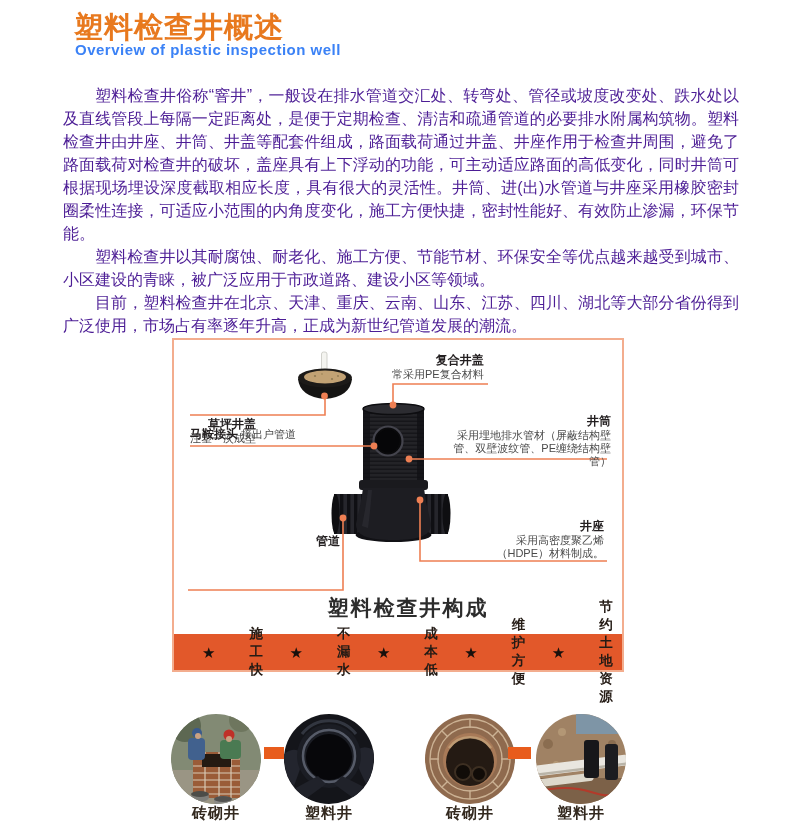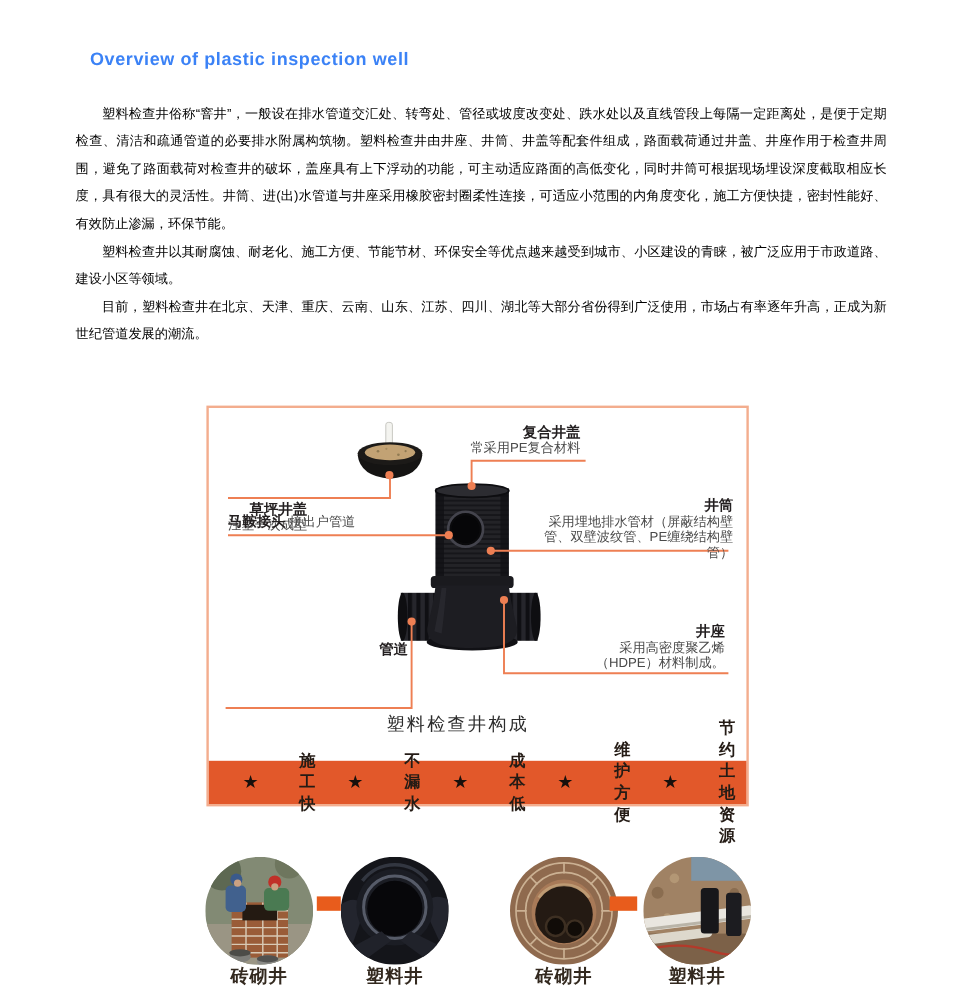--- a/index.html
+++ b/index.html
@@ -4,48 +4,49 @@
 <style>
   html,body{margin:0;padding:0;}
   body{background:#ffffff;font-family:"Liberation Sans","DejaVu Sans",sans-serif;}
   .page{position:relative;width:800px;height:837px;background:#ffffff;overflow:hidden;}
 
   
   .title{position:absolute;left:74px;top:8px;font-size:29px;font-weight:bold;color:#e8791e;letter-spacing:1px;}
   .subtitle{position:absolute;left:75px;top:41px;font-size:15px;font-weight:bold;color:#3b82f6;letter-spacing:.5px;text-align:right;}
 
   
-  .paras{position:absolute;left:63px;top:84px;width:676px;font-size:11px;line-height:23px;color:#000000;text-align:justify;}
+  .paras{position:absolute;left:63px;top:84px;width:676px;font-size:16px;line-height:23px;color:#4c1d95;text-align:justify;}
   .paras p{margin:0;text-indent:2em;}
 
   
   .diagram{position:absolute;left:172px;top:338px;width:452px;height:334px;}
   .diagram-border{position:absolute;inset:0;border:2px solid #f3ad8e;}
   .diagram svg.scene{position:absolute;left:0;top:0;}
   .callout{position:absolute;color:#4a4a4a;font-size:11px;line-height:13px;text-align:right;}
   .callout .co-title{font-weight:bold;color:#231f20;font-size:12px;line-height:15px;}
-  .caption{position:absolute;left:150px;top:256px;width:172px;text-align:left;font-size:15px;font-weight:normal;color:#2c2c2c;letter-spacing:2px;}
+  .caption{position:absolute;left:150px;top:256px;width:172px;text-align:center;font-size:21px;font-weight:bold;color:#2c2c2c;letter-spacing:2px;}
 
   .banner{position:absolute;left:2px;right:2px;bottom:2px;height:36px;background:#e2582a;display:flex;align-items:center;padding-left:28px;gap:26px;}
   .feature{display:flex;align-items:center;gap:6px;}
   .feature .star{color:#18100c;font-size:15px;line-height:15px;}
   .feature .flabel{font-size:13.5px;font-weight:bold;color:#241b15;letter-spacing:.5px;margin-left:28px;}
 
   
   .cmp-title{position:absolute;left:171px;top:681px;font-size:22px;font-weight:bold;color:#19140f;letter-spacing:1px;}
   .photo{position:absolute;width:90px;height:90px;border-radius:50%;overflow:hidden;}
   .photo svg{display:block;}
   .dash{position:absolute;background:#e85c1c;}
   .cmp-label{position:absolute;width:90px;text-align:center;font-size:15px;font-weight:bold;color:#33291f;letter-spacing:1px;}
 </style>
 </head>
 <body>
 
 <div class="page">
 
+  <div class="title">塑料检查井概述</div>
   <div class="subtitle">Overview of plastic inspection well</div>
 
   <div class="paras">
     <p>塑料检查井俗称“窨井”，一般设在排水管道交汇处、转弯处、管径或坡度改变处、跌水处以及直线管段上每隔一定距离处，是便于定期检查、清洁和疏通管道的必要排水附属构筑物。塑料检查井由井座、井筒、井盖等配套件组成，路面载荷通过井盖、井座作用于检查井周围，避免了路面载荷对检查井的破坏，盖座具有上下浮动的功能，可主动适应路面的高低变化，同时井筒可根据现场埋设深度截取相应长度，具有很大的灵活性。井筒、进(出)水管道与井座采用橡胶密封圈柔性连接，可适应小范围的内角度变化，施工方便快捷，密封性能好、有效防止渗漏，环保节能。</p>
     <p>塑料检查井以其耐腐蚀、耐老化、施工方便、节能节材、环保安全等优点越来越受到城市、小区建设的青睐，被广泛应用于市政道路、建设小区等领域。</p>
     <p>目前，塑料检查井在北京、天津、重庆、云南、山东、江苏、四川、湖北等大部分省份得到广泛使用，市场占有率逐年升高，正成为新世纪管道发展的潮流。</p>
   </div>
 
   <div class="diagram">
     <div class="diagram-border"></div>

